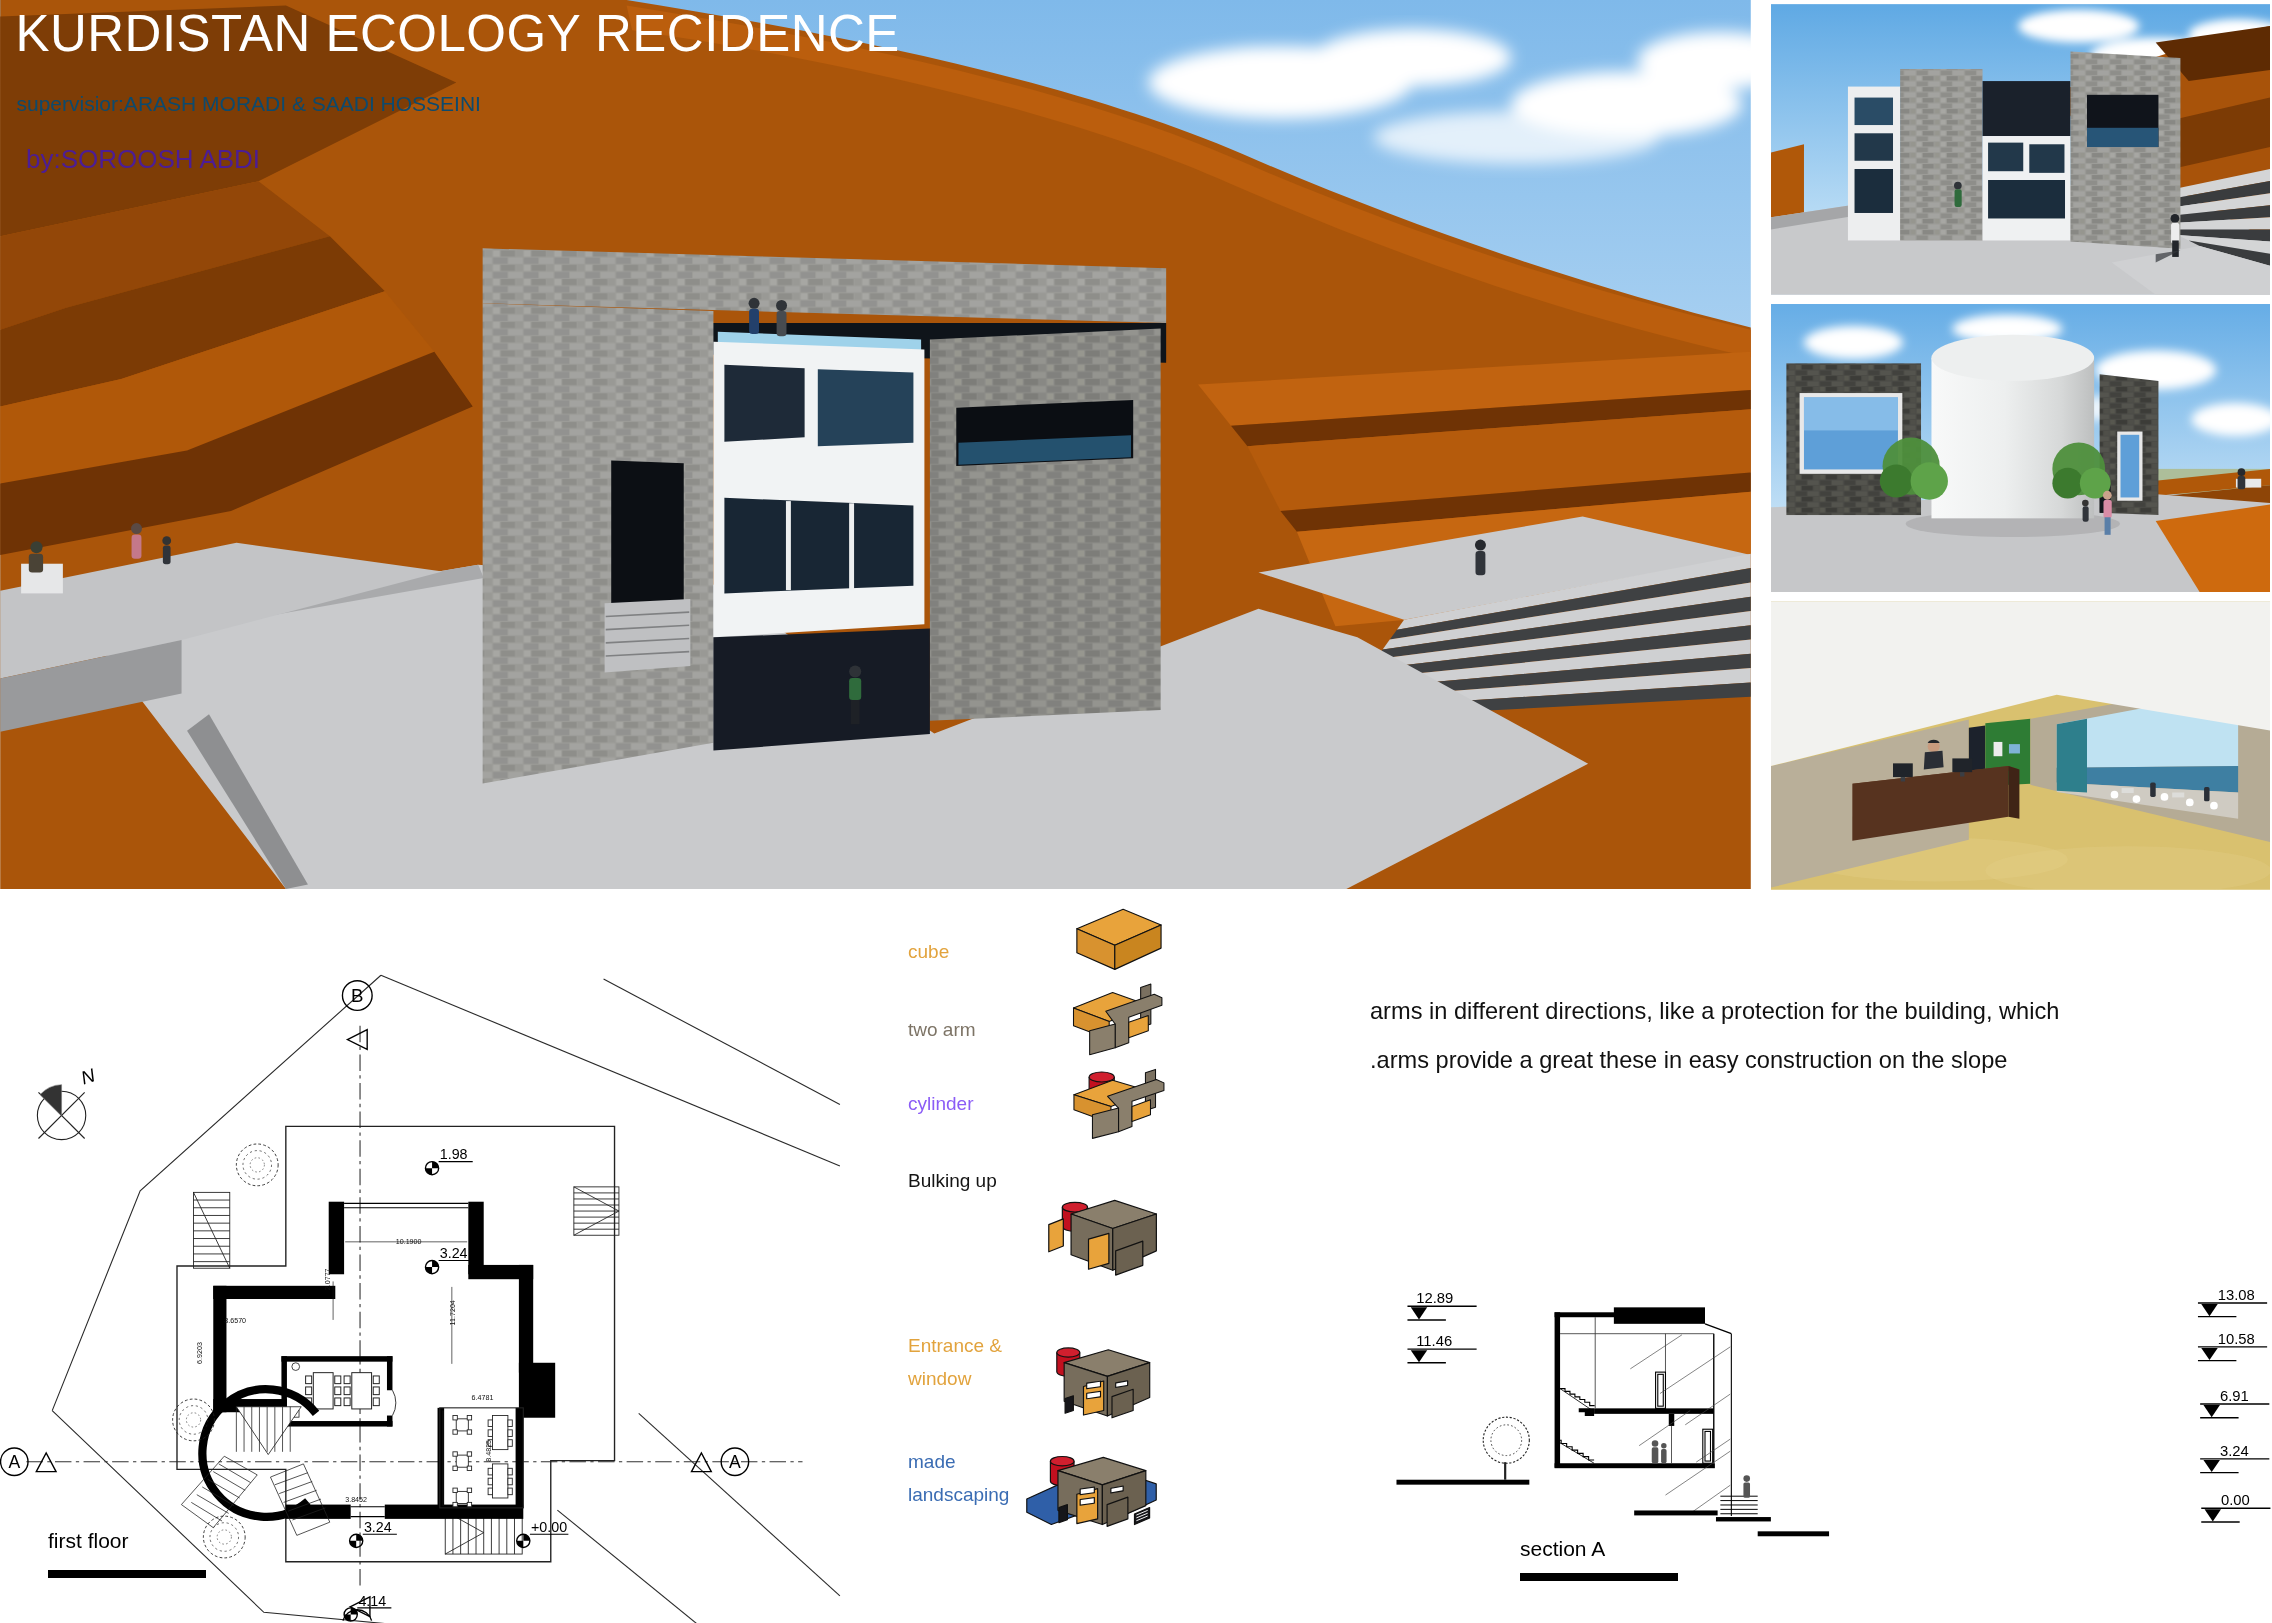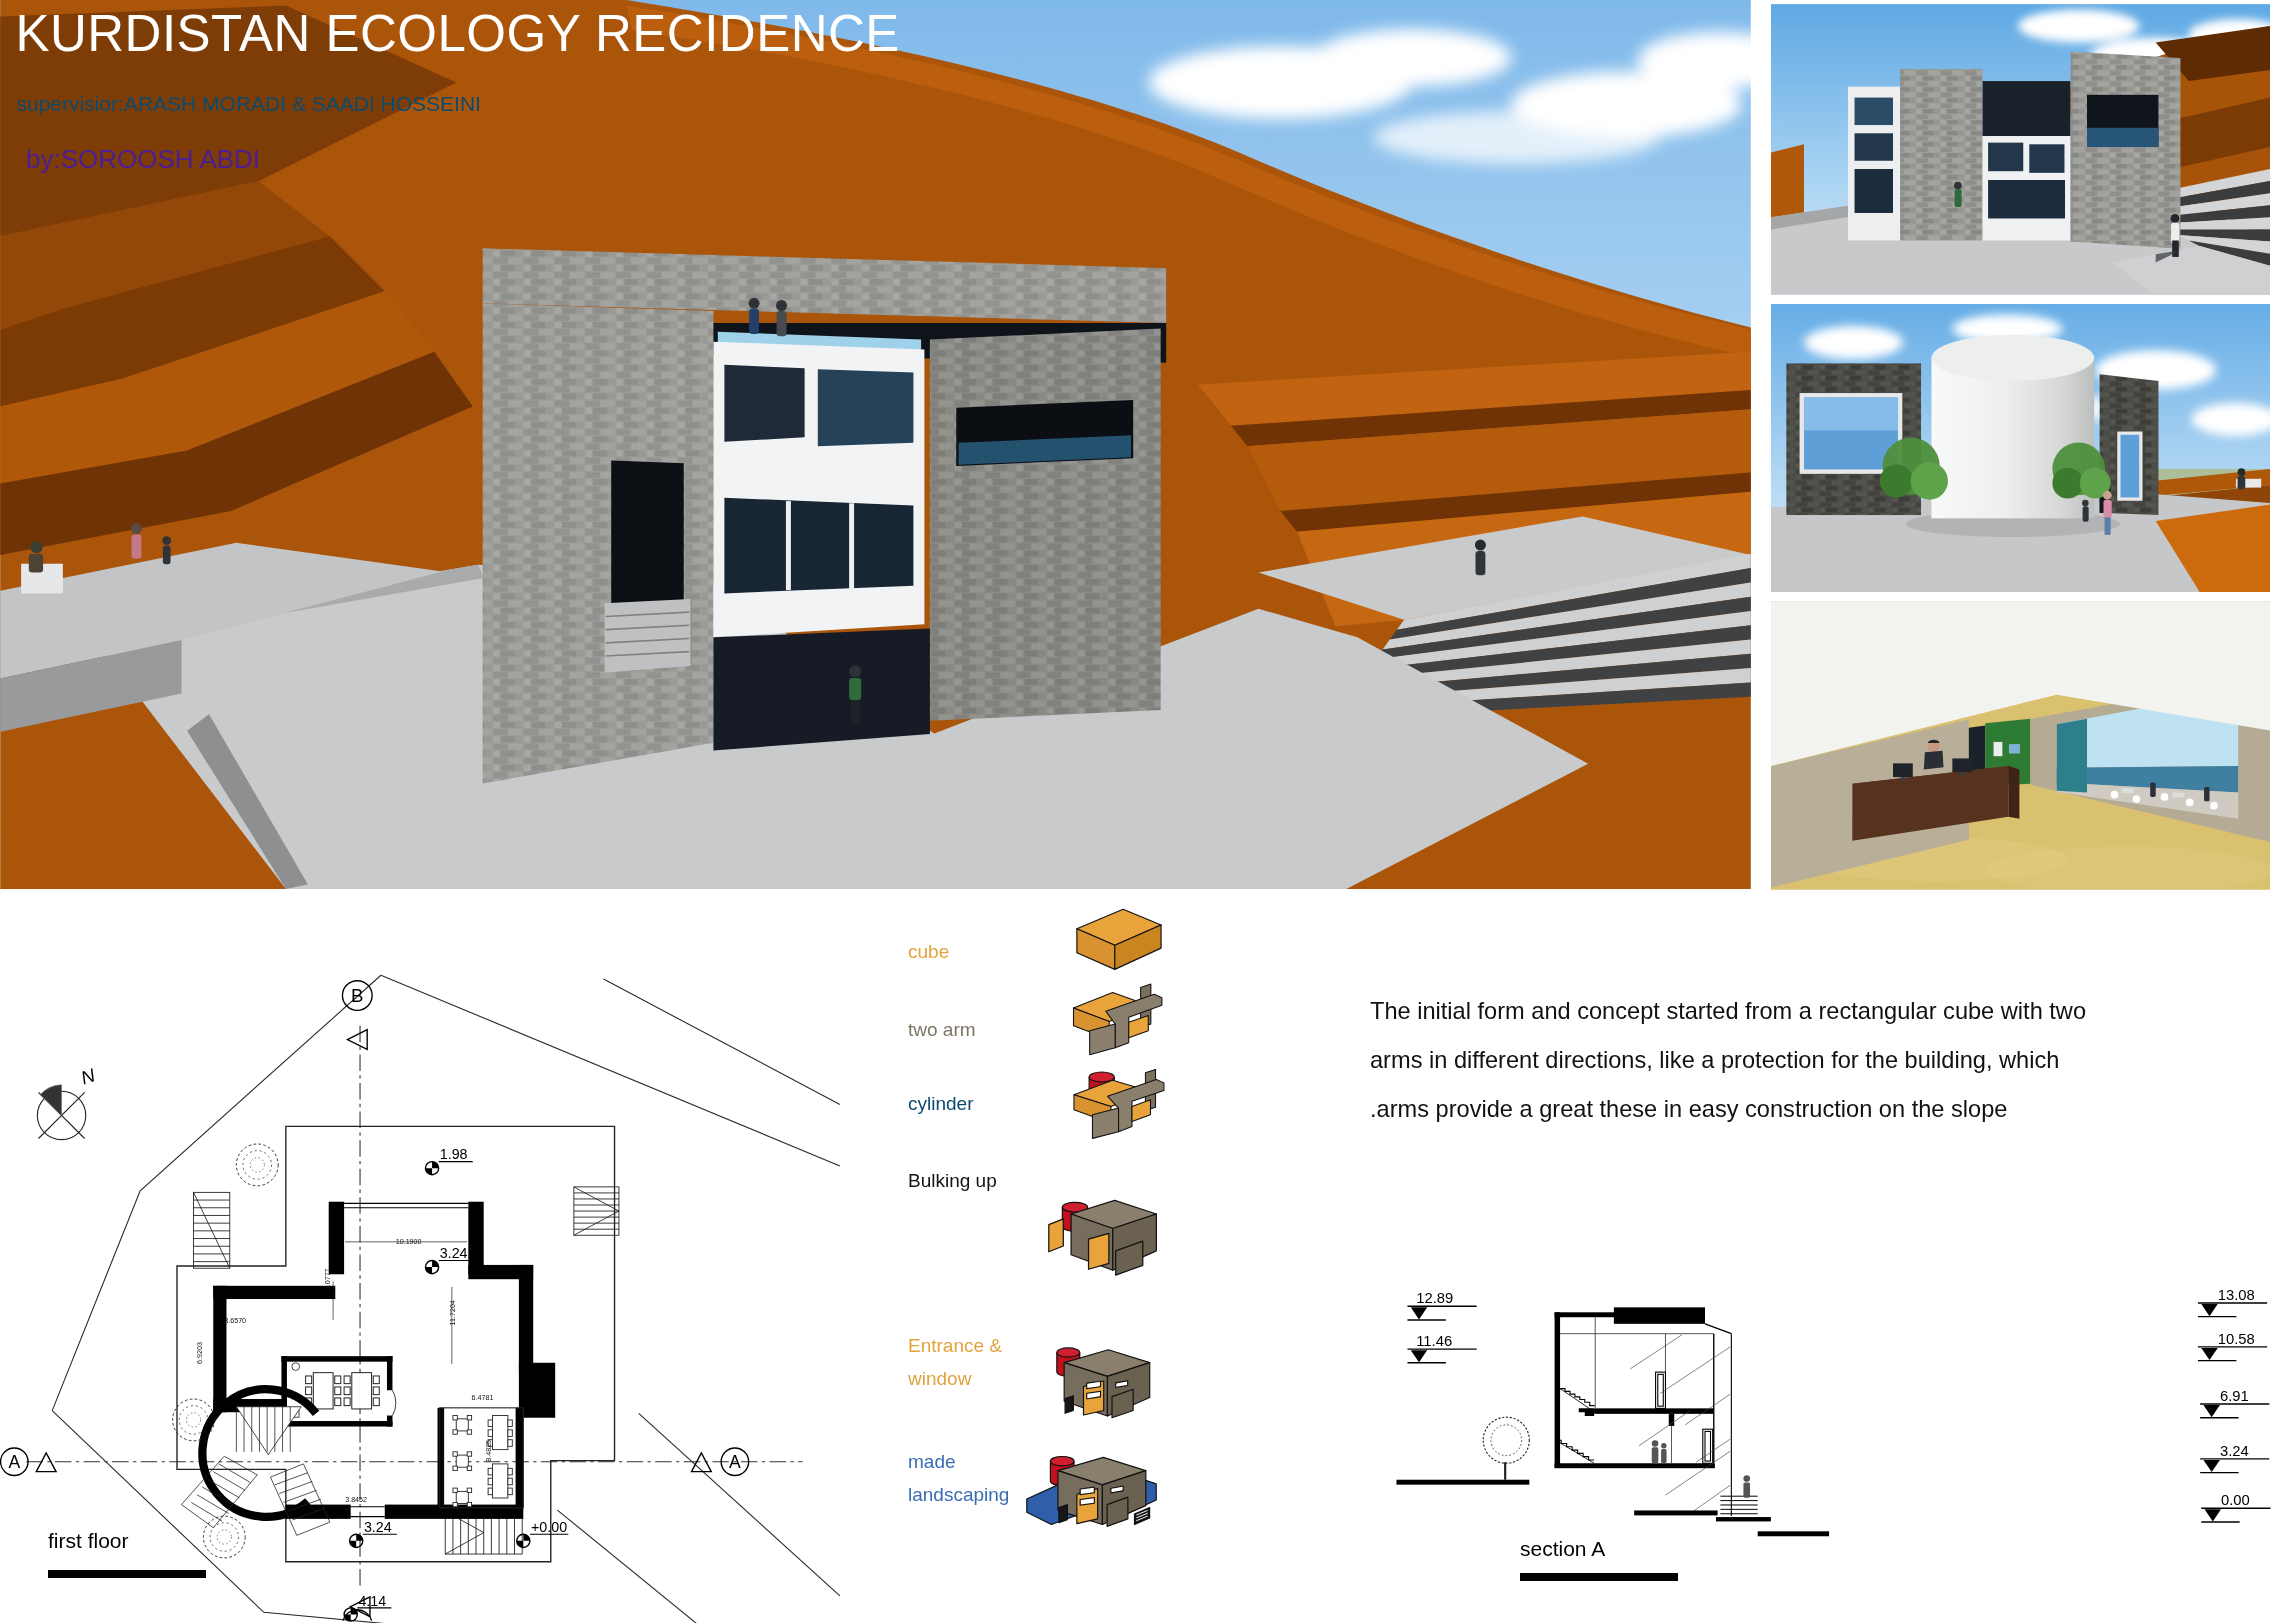--- a/index.html
+++ b/index.html
@@ -6,21 +6,21 @@
   #board{position:relative;width:2273px;height:1623px;background:#ffffff;overflow:hidden;
          font-family:"Liberation Sans", sans-serif;color:#1a1a1a;padding-left:16px;}
   .abs{position:absolute;}
   
   .hdr-title{left:15.4px;top:4.4px;font-size:51px;letter-spacing:0.5px;color:#ffffff;font-weight:400;}
   .hdr-sub{left:16.5px;top:92px;font-size:21px;color:#0c4a6e;font-weight:400;}
   .hdr-by{left:26px;top:144px;font-size:26px;color:#4c1d95;font-weight:400;}
   
   .c-row{position:absolute;display:flex;align-items:flex-start;}
   .c-label{font-size:19px;line-height:33px;width:137px;}
-  .c-label.orange{color:#E2A33D}.c-label.gray{color:#7D7466}.c-label.red{color:#0c4a6e}
+  .c-label.orange{color:#E2A33D}.c-label.gray{color:#7D7466}.c-label.red{color:#8b5cf6}
   .c-label.black{color:#141414}.c-label.blue{color:#3A6CB3}
   
   #description{left:1370px;top:987px;width:902px;}
   #description .dline{font-size:23.6px;line-height:49px;color:#111;}
   
   .draw-label{font-size:21px;color:#000;}
   .label-bar{background:#000;height:7.7px;}
   svg text{font-family:"Liberation Sans",sans-serif;}
 </style>
 </head>
@@ -699,21 +699,20 @@
         </g>
       <g stroke="#fff" stroke-width="2">
           <line x1="240" y1="152" x2="264" y2="142"></line>
           <line x1="240" y1="158" x2="264" y2="148"></line>
           <line x1="240" y1="164" x2="264" y2="154"></line>
         </g>
     </g>
   </svg>
 
   <div class="abs" id="description">
-    <div class="dline">The initial form and concept started from a rectangular cube with two</div>
     <div class="dline">arms in different directions, like a protection for the building, which</div>
     <div class="dline">.arms provide a great these in easy construction on the slope</div>
   </div>
 
   <svg class="abs" style="left:1396px;top:1281px" width="876" height="342" viewBox="0 0 1594 623">
     <defs>
       <g id="secmark">
         <line x1="-6" y1="8" x2="120" y2="8" stroke="#000" stroke-width="2.5"></line>
         <polygon points="0,10 30,10 15,32" fill="#000"></polygon>
         <line x1="-6" y1="33" x2="64" y2="33" stroke="#000" stroke-width="2.5"></line>

